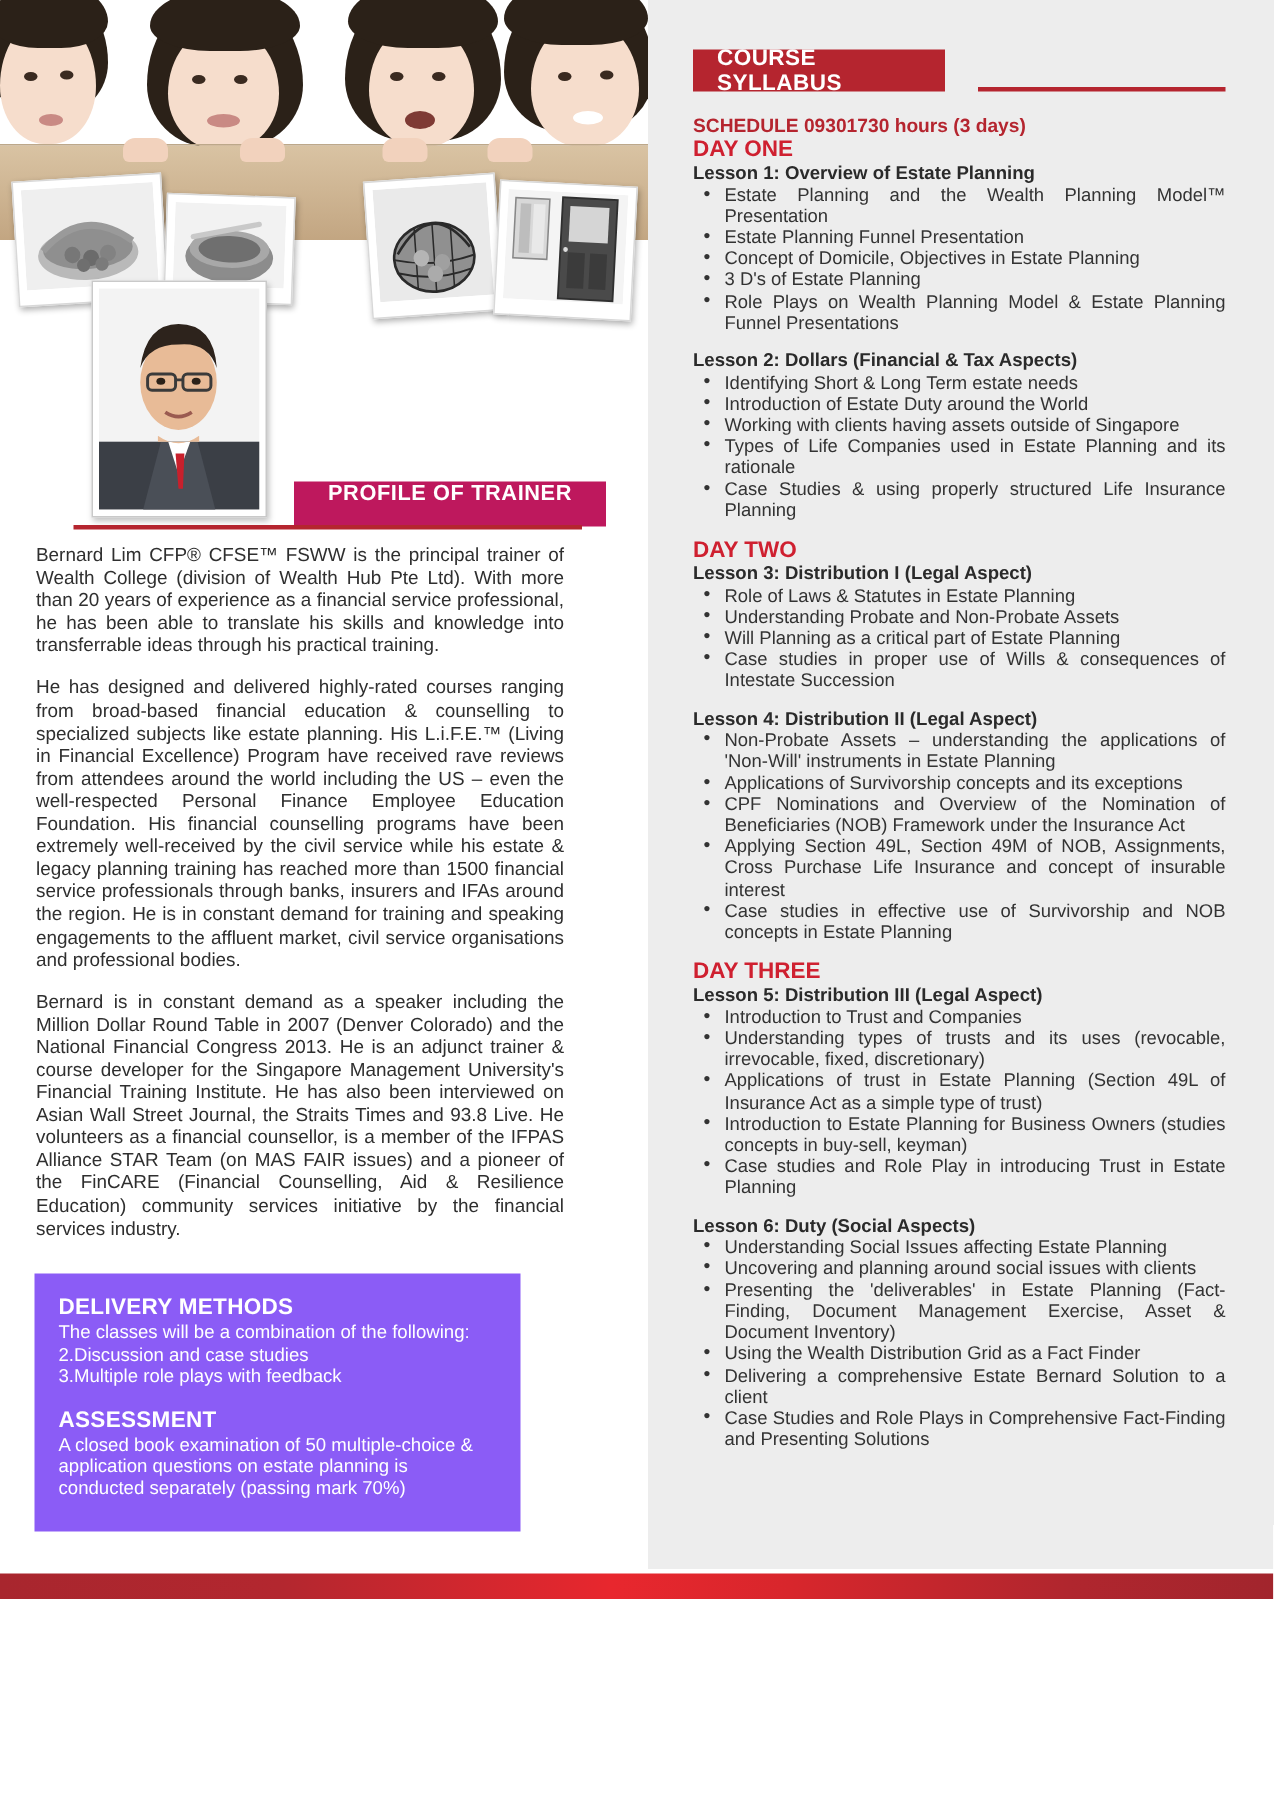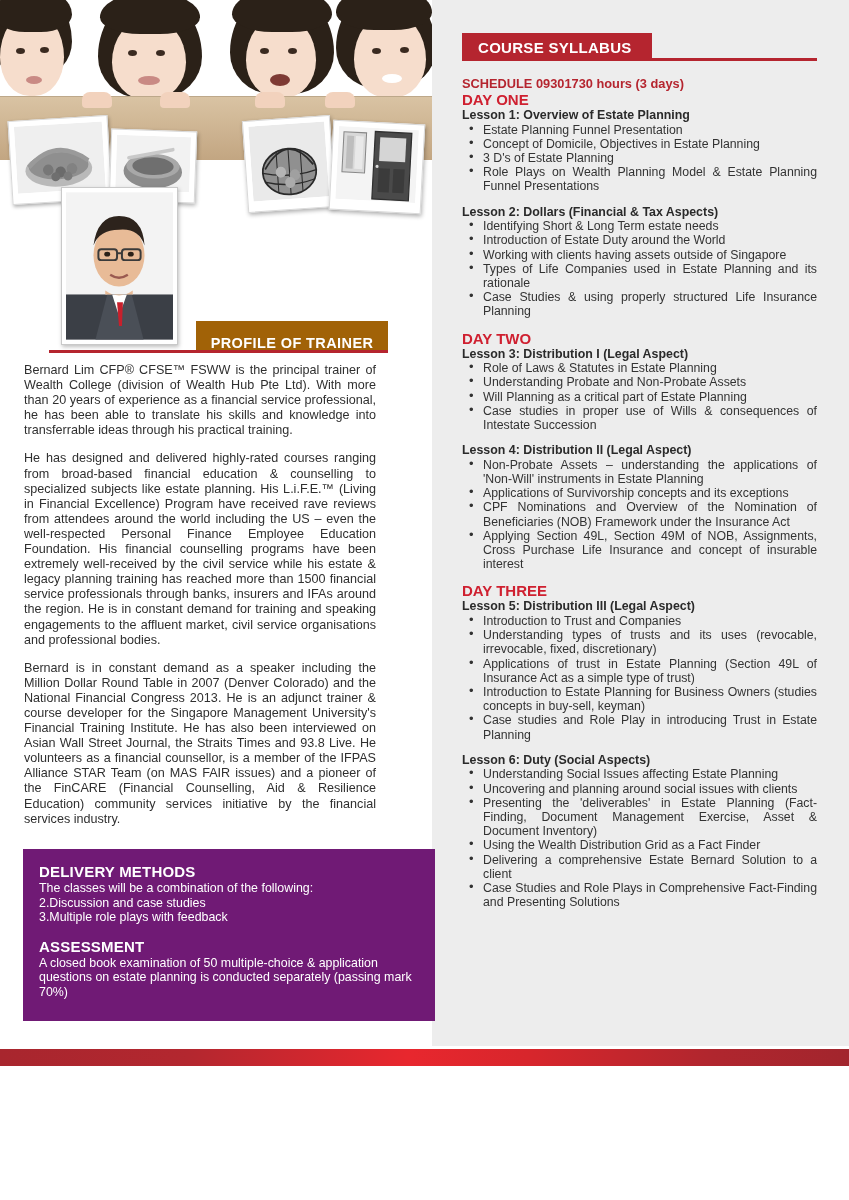--- a/index.html
+++ b/index.html
@@ -43,51 +43,51 @@
 
   
   .trainer-photo{
     position:absolute;left:61px;top:187px;width:117px;height:158px;
     background:#fff;border:1px solid #c9c9c9;box-shadow:1px 2px 4px rgba(0,0,0,.25);
     padding:4px;box-sizing:border-box;
   }
 
   
   .profile-banner{
-    position:absolute;left:196px;top:321px;width:192px;height:30px;
-    background:#a16207;color:#fff;font-weight:bold;font-size:14.5px;
-    letter-spacing:.4px;display:flex;align-items:flex-end;justify-content:center;
+    position:absolute;left:196px;top:321px;width:208px;height:30px;
+    background:#be185d;color:#fff;font-weight:bold;font-size:14.5px;
+    letter-spacing:.4px;display:flex;align-items:flex-start;justify-content:center;
   }
   .profile-rule{
     position:absolute;left:49px;top:350px;width:339px;height:3px;background:#b5252f;
   }
 
   
   .profile-body{
     position:absolute;left:24px;top:363px;width:352px;
     font-size:12.6px;line-height:15.1px;color:#2f2f2f;text-align:justify;
   }
   .profile-body p{margin:0 0 13px 0;}
   .profile-body p:last-child{margin-bottom:0;}
 
   
   .red-box{
-    position:absolute;left:23px;top:849px;width:412px;height:172px;
-    background:#701a75;color:#ffffff;box-sizing:border-box;
+    position:absolute;left:23px;top:849px;width:324px;height:172px;
+    background:#8b5cf6;color:#ffffff;box-sizing:border-box;
     padding:14px 16px 10px 16px;
   }
   .red-box h3{
     margin:0 0 1px 0;font-size:15px;font-weight:bold;letter-spacing:.2px;
   }
   .red-box .line{font-size:12.4px;line-height:14.6px;}
   .red-box .gap{height:13px;}
 
   
   .syl-banner{
-    position:absolute;left:462px;top:33px;width:190px;height:28px;
+    position:absolute;left:462px;top:33px;width:168px;height:28px;
     background:#b5252f;color:#fff;font-weight:bold;font-size:15px;
     letter-spacing:.3px;display:flex;align-items:center;padding-left:16px;box-sizing:border-box;
   }
   .syl-rule{position:absolute;left:652px;top:58px;width:165px;height:3px;background:#b5252f;}
 
   .syllabus{
     position:absolute;left:462px;top:76px;width:355px;
     color:#2f2f2f;
   }
   .sched{font-size:12.8px;font-weight:bold;color:#b5252f;line-height:15px;}
@@ -260,20 +260,21 @@
     <span>COURSE SYLLABUS</span>
   </div>
   <div class="syl-rule"></div>
 
   <div class="syllabus" id="syllabus-root">
     <div class="sched">SCHEDULE 09301730 hours (3 days)</div>
     <div id="days-host">
         <div class="day">DAY ONE</div>
         <div class="lesson">Lesson 1: Overview of Estate Planning</div>
         <ul class="bl">
+          <li>Estate Planning and the Wealth Planning Model™ Presentation</li>
           <li>Estate Planning Funnel Presentation</li>
           <li>Concept of Domicile, Objectives in Estate Planning</li>
           <li>3 D's of Estate Planning</li>
           <li>Role Plays on Wealth Planning Model &amp; Estate Planning Funnel Presentations</li>
         </ul>
         <div class="spacer"></div>
         <div class="lesson">Lesson 2: Dollars (Financial &amp; Tax Aspects)</div>
         <ul class="bl">
           <li>Identifying Short &amp; Long Term estate needs</li>
           <li>Introduction of Estate Duty around the World</li>
@@ -290,20 +291,21 @@
           <li>Will Planning as a critical part of Estate Planning</li>
           <li>Case studies in proper use of Wills &amp; consequences of Intestate Succession</li>
         </ul>
         <div class="spacer"></div>
         <div class="lesson">Lesson 4: Distribution II (Legal Aspect)</div>
         <ul class="bl">
           <li>Non-Probate Assets – understanding the applications of 'Non-Will' instruments in Estate Planning</li>
           <li>Applications of Survivorship concepts and its exceptions</li>
           <li>CPF Nominations and Overview of the Nomination of Beneficiaries (NOB) Framework under the Insurance Act</li>
           <li>Applying Section 49L, Section 49M of NOB, Assignments, Cross Purchase Life Insurance and concept of insurable interest</li>
+          <li>Case studies in effective use of Survivorship and NOB concepts in Estate Planning</li>
         </ul>
         <div class="spacer"></div>
         <div class="day">DAY THREE</div>
         <div class="lesson">Lesson 5: Distribution III (Legal Aspect)</div>
         <ul class="bl">
           <li>Introduction to Trust and Companies</li>
           <li>Understanding types of trusts and its uses (revocable, irrevocable, fixed, discretionary)</li>
           <li>Applications of trust in Estate Planning (Section 49L of Insurance Act as a simple type of trust)</li>
           <li>Introduction to Estate Planning for Business Owners (studies concepts in buy-sell, keyman)</li>
           <li>Case studies and Role Play in introducing Trust in Estate Planning</li>

